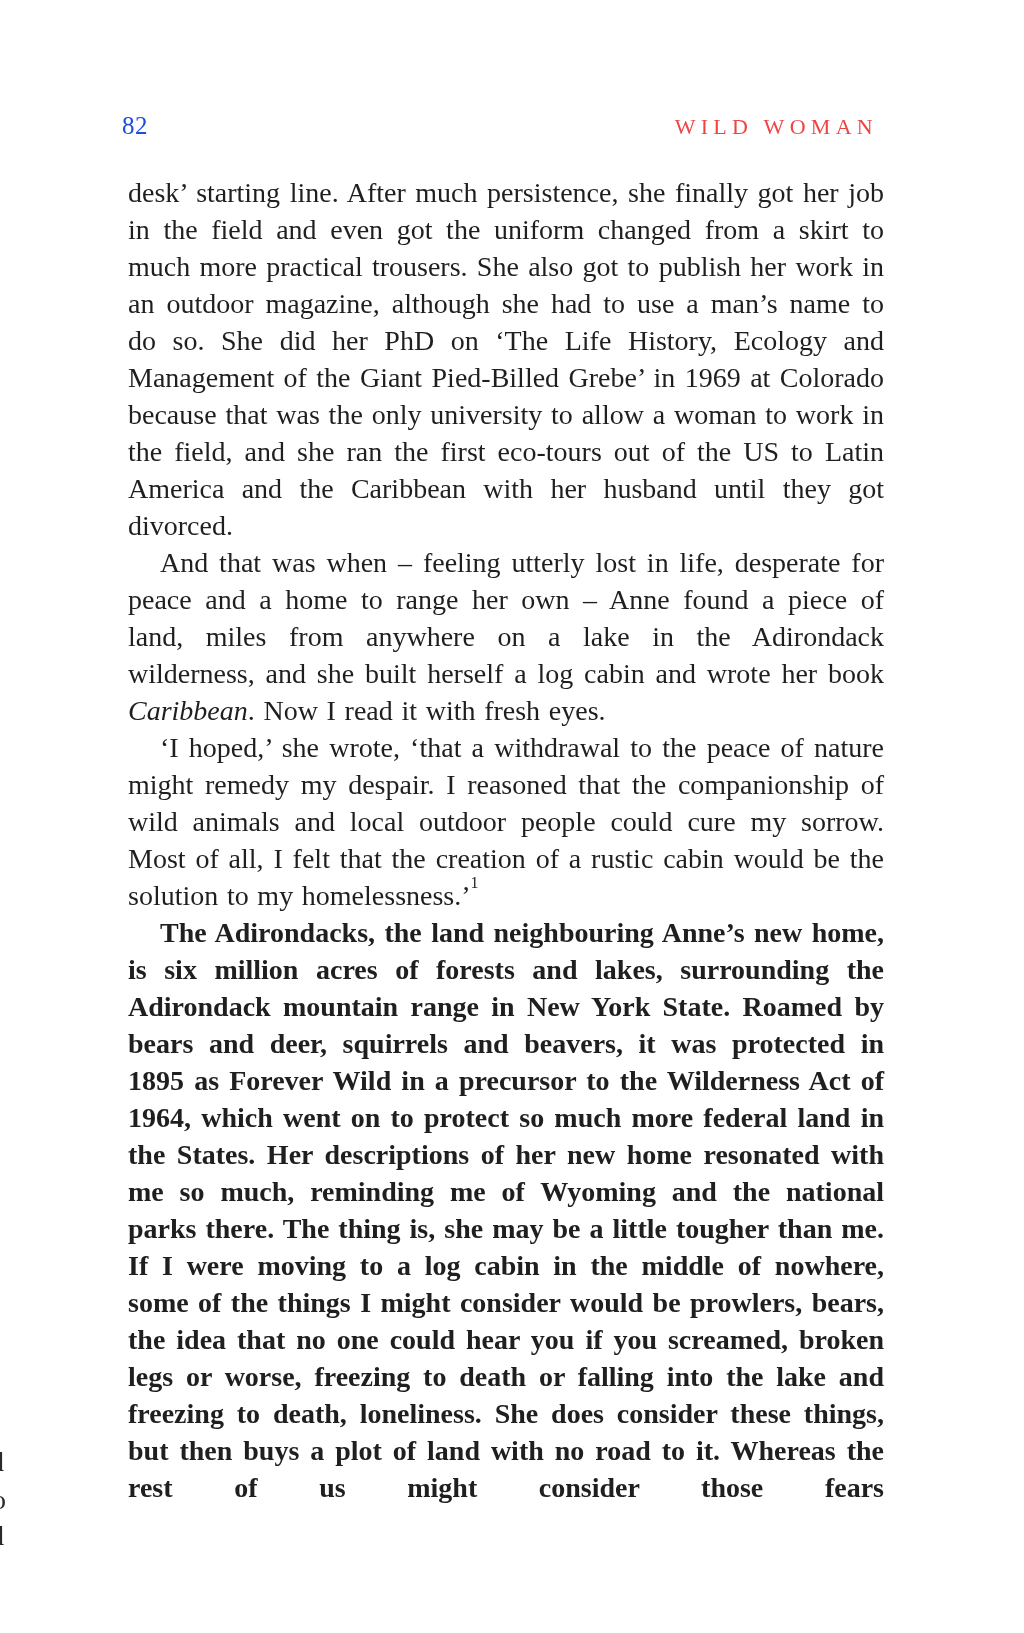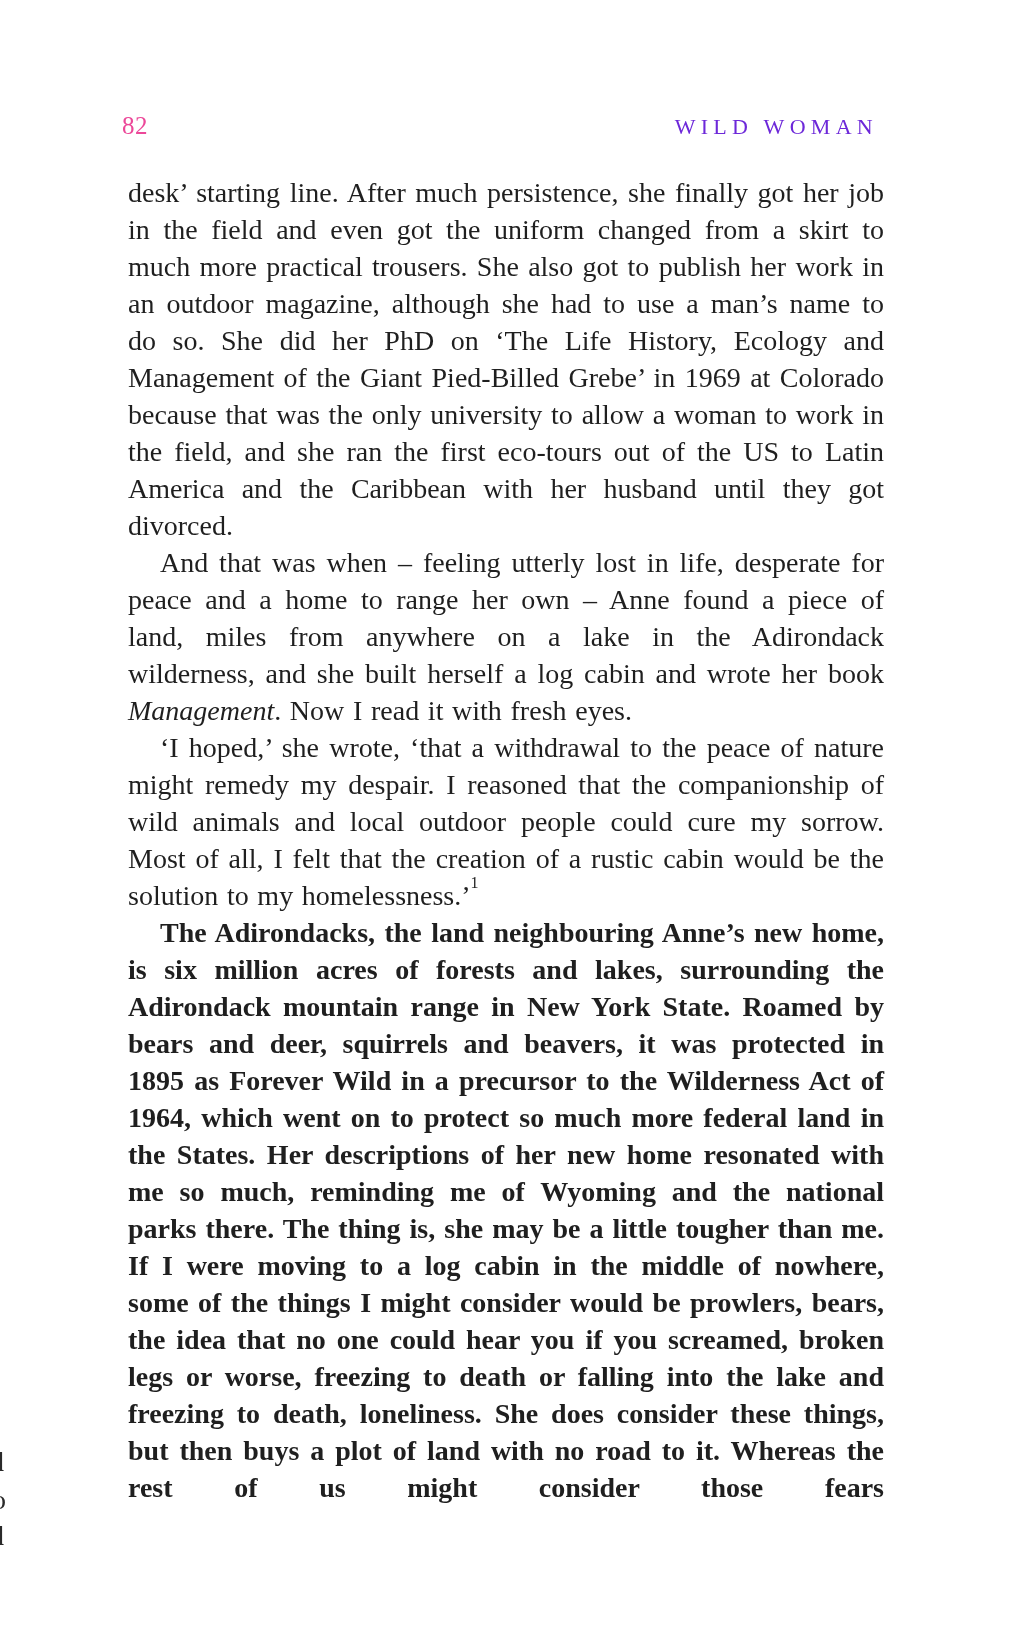--- a/index.html
+++ b/index.html
@@ -24,26 +24,26 @@
     top: 112px;
     left: 122px;
     width: 756px;
     display: flex;
     justify-content: space-between;
     align-items: baseline;
   }
   .page-number {
     font-size: 25px;
     letter-spacing: 0.02em;
-    color: #ec4899;
+    color: #1d4ed8;
   }
   .running-head {
     font-size: 22px;
     letter-spacing: 0.24em;
-    color: #6d28d9;
+    color: #ef4444;
     text-transform: uppercase;
   }
   .text-block {
     position: absolute;
     top: 174px;
     left: 128px;
     width: 756px;
     font-size: 28px;
     line-height: 37px;
     text-align: justify;
@@ -96,21 +96,21 @@
 
 <div class="page">
 
   <header class="running-header">
     <span class="page-number">82</span>
     <span class="running-head">WILD WOMAN</span>
   </header>
 
   <main class="text-block">
     <p class="para"><span>desk’ starting line. After much persistence, she finally got her job in the field and even got the uniform changed from a skirt to much more practical trousers. She also got to publish her work in an outdoor magazine, although she had to use a man’s name to do so. She did her PhD on ‘The Life History, Ecology and Management of the Giant Pied-Billed Grebe’ in 1969 at Colorado because that was the only university to allow a woman to work in the field, and she ran the first eco-tours out of the US to Latin America and the Caribbean with her husband until they got divorced.</span></p>
-    <p class="para indent"><span>And that was when – feeling utterly lost in life, desperate for peace and a home to range her own – Anne found a piece of land, miles from anywhere on a lake in the Adirondack wilderness, and she built herself a log cabin and wrote her book </span><em>Management</em><span>. Now I read it with fresh eyes.</span></p>
+    <p class="para indent"><span>And that was when – feeling utterly lost in life, desperate for peace and a home to range her own – Anne found a piece of land, miles from anywhere on a lake in the Adirondack wilderness, and she built herself a log cabin and wrote her book </span><em>Caribbean</em><span>. Now I read it with fresh eyes.</span></p>
     <p class="para indent"><span>‘I hoped,’ she wrote, ‘that a withdrawal to the peace of nature might remedy my despair. I reasoned that the companionship of wild animals and local outdoor people could cure my sorrow. Most of all, I felt that the creation of a rustic cabin would be the solution to my homelessness.’</span><sup>1</sup></p>
     <p class="para indent para-last"><span>The Adirondacks, the land neighbouring Anne’s new home, is six million acres of forests and lakes, surrounding the Adirondack mountain range in New York State. Roamed by bears and deer, squirrels and beavers, it was protected in 1895 as Forever Wild in a precursor to the Wilderness Act of 1964, which went on to protect so much more federal land in the States. Her descriptions of her new home resonated with me so much, reminding me of Wyoming and the national parks there. The thing is, she may be a little tougher than me. If I were moving to a log cabin in the middle of nowhere, some of the things I might consider would be prowlers, bears, the idea that no one could hear you if you screamed, broken legs or worse, freezing to death or falling into the lake and freezing to death, loneliness. She does consider these things, but then buys a plot of land with no road to it. Whereas the rest of us might consider those fears</span></p>
   </main>
 
   <div>
     <span class="edge-frag frag-0">
       <span class="frag-glyph">d</span>
     </span>
     <span class="edge-frag frag-1">
       <span class="frag-glyph">o</span>

